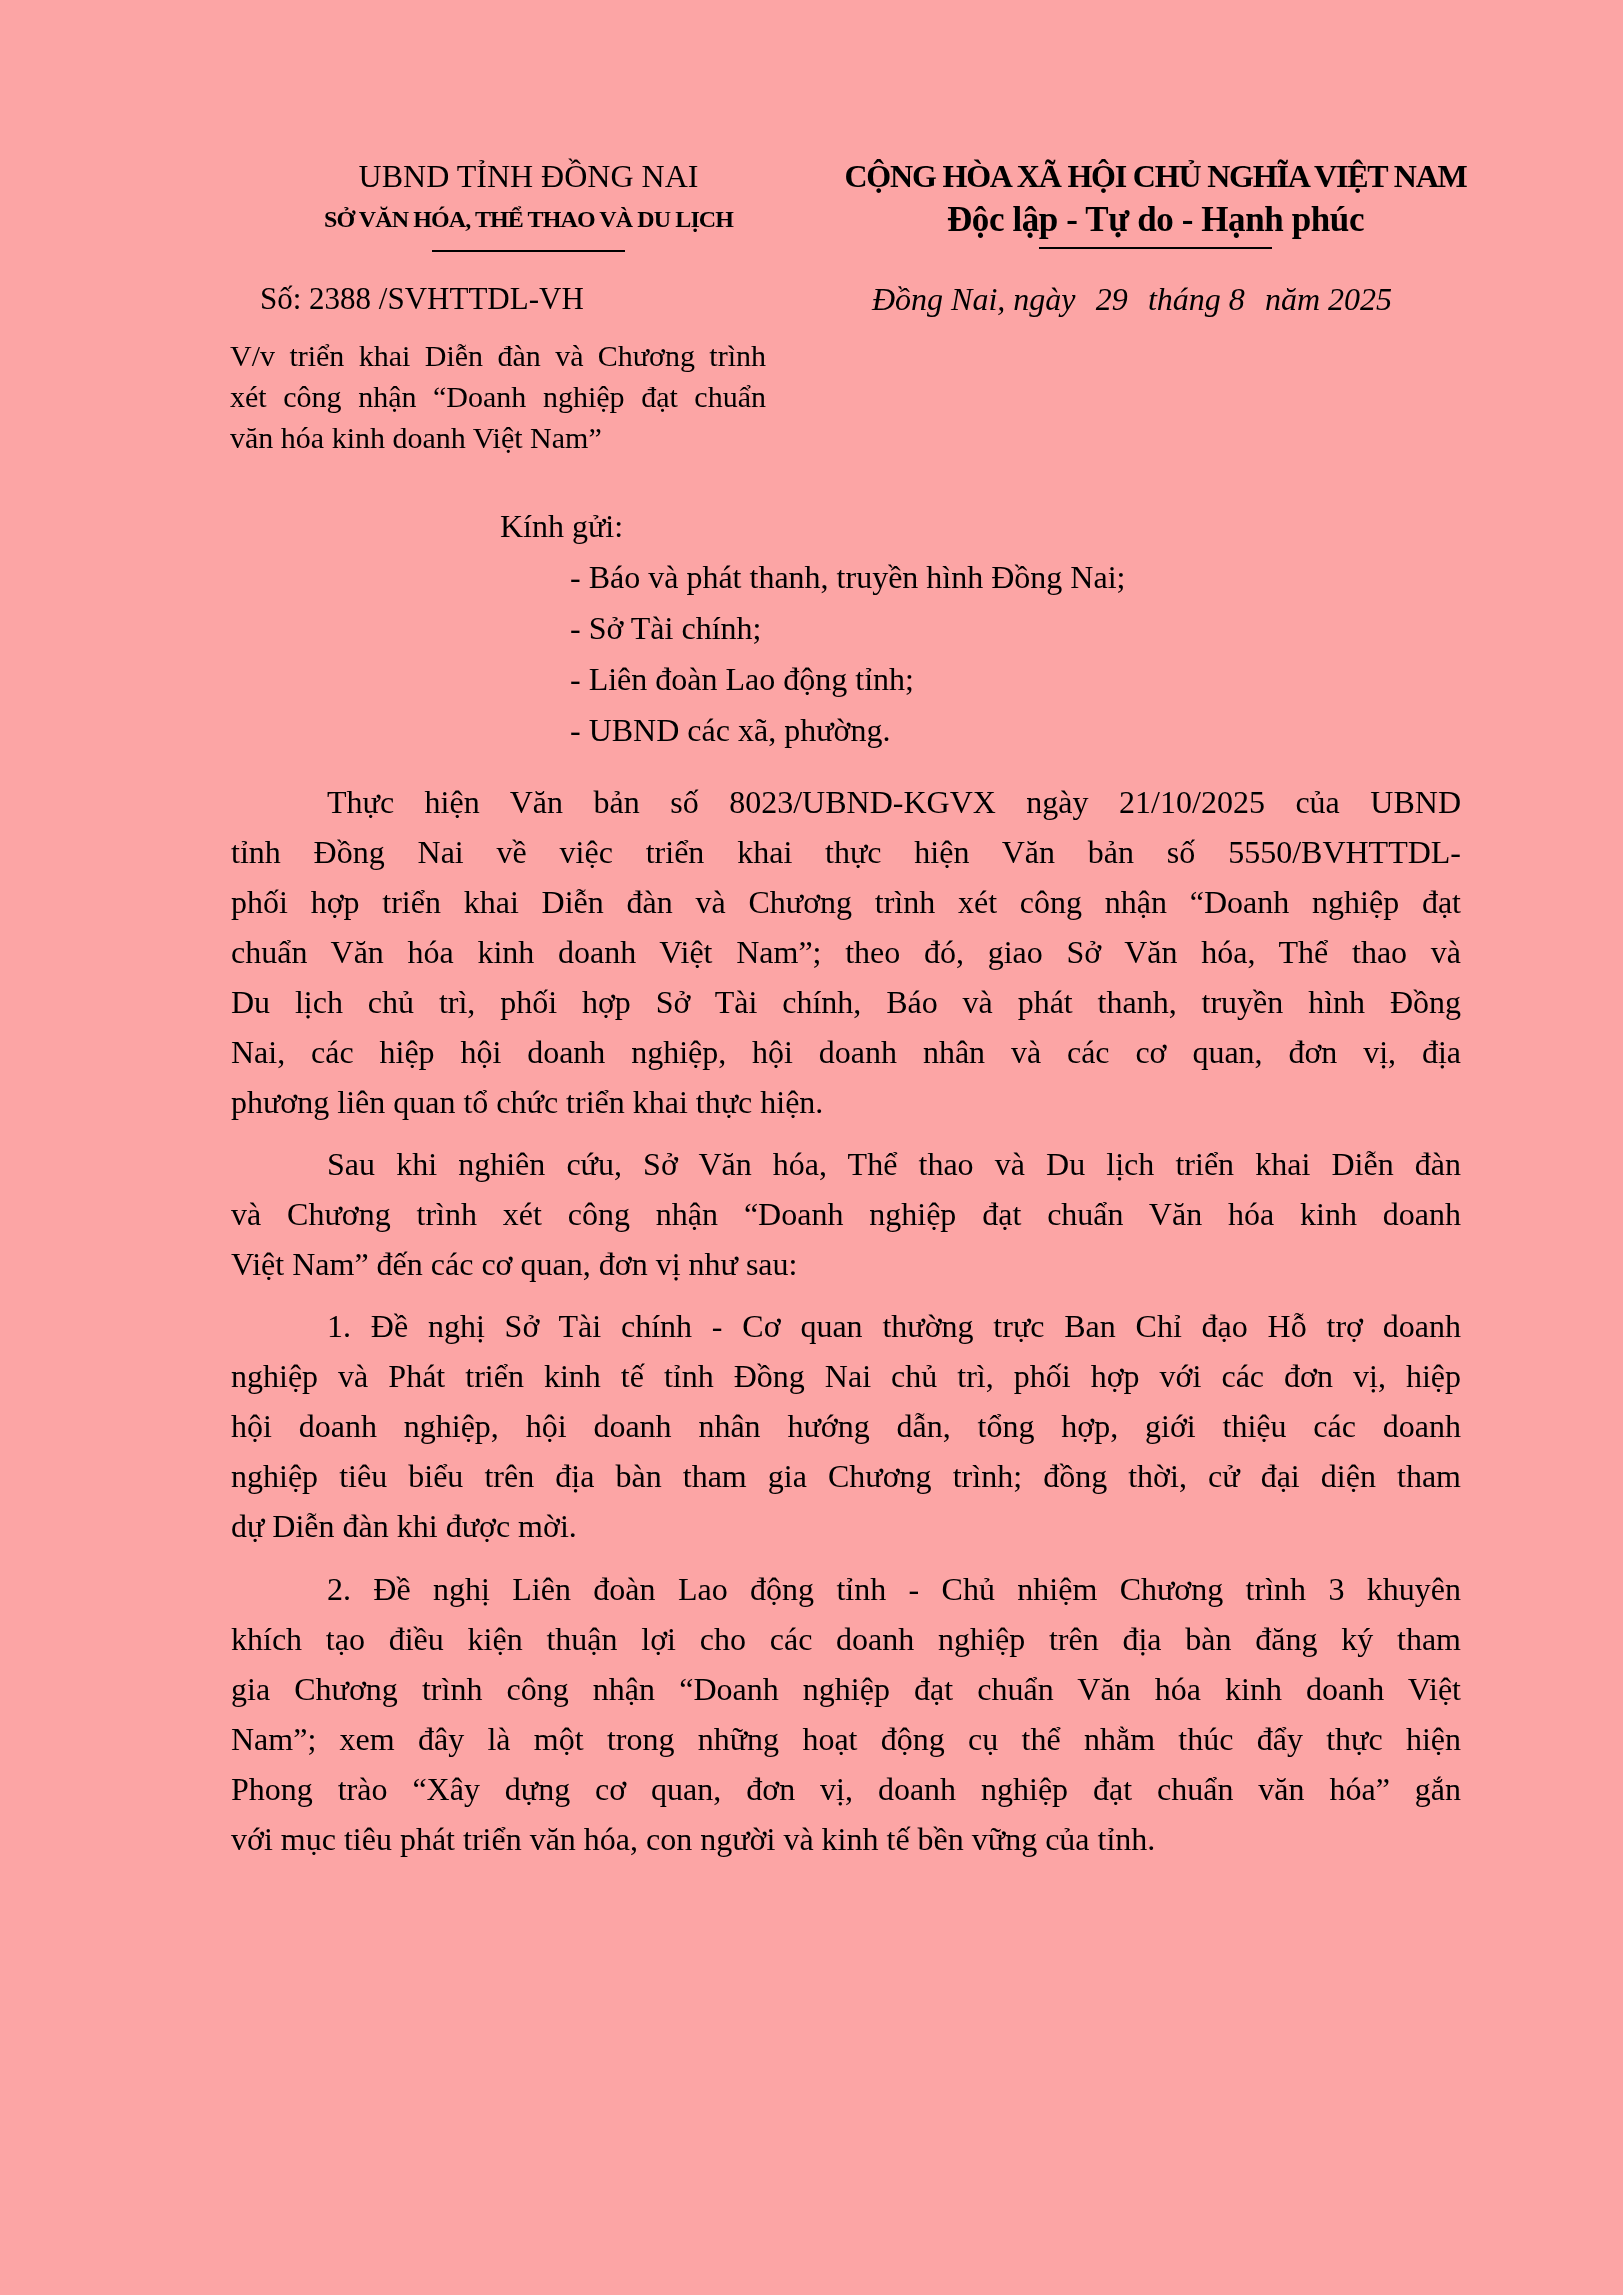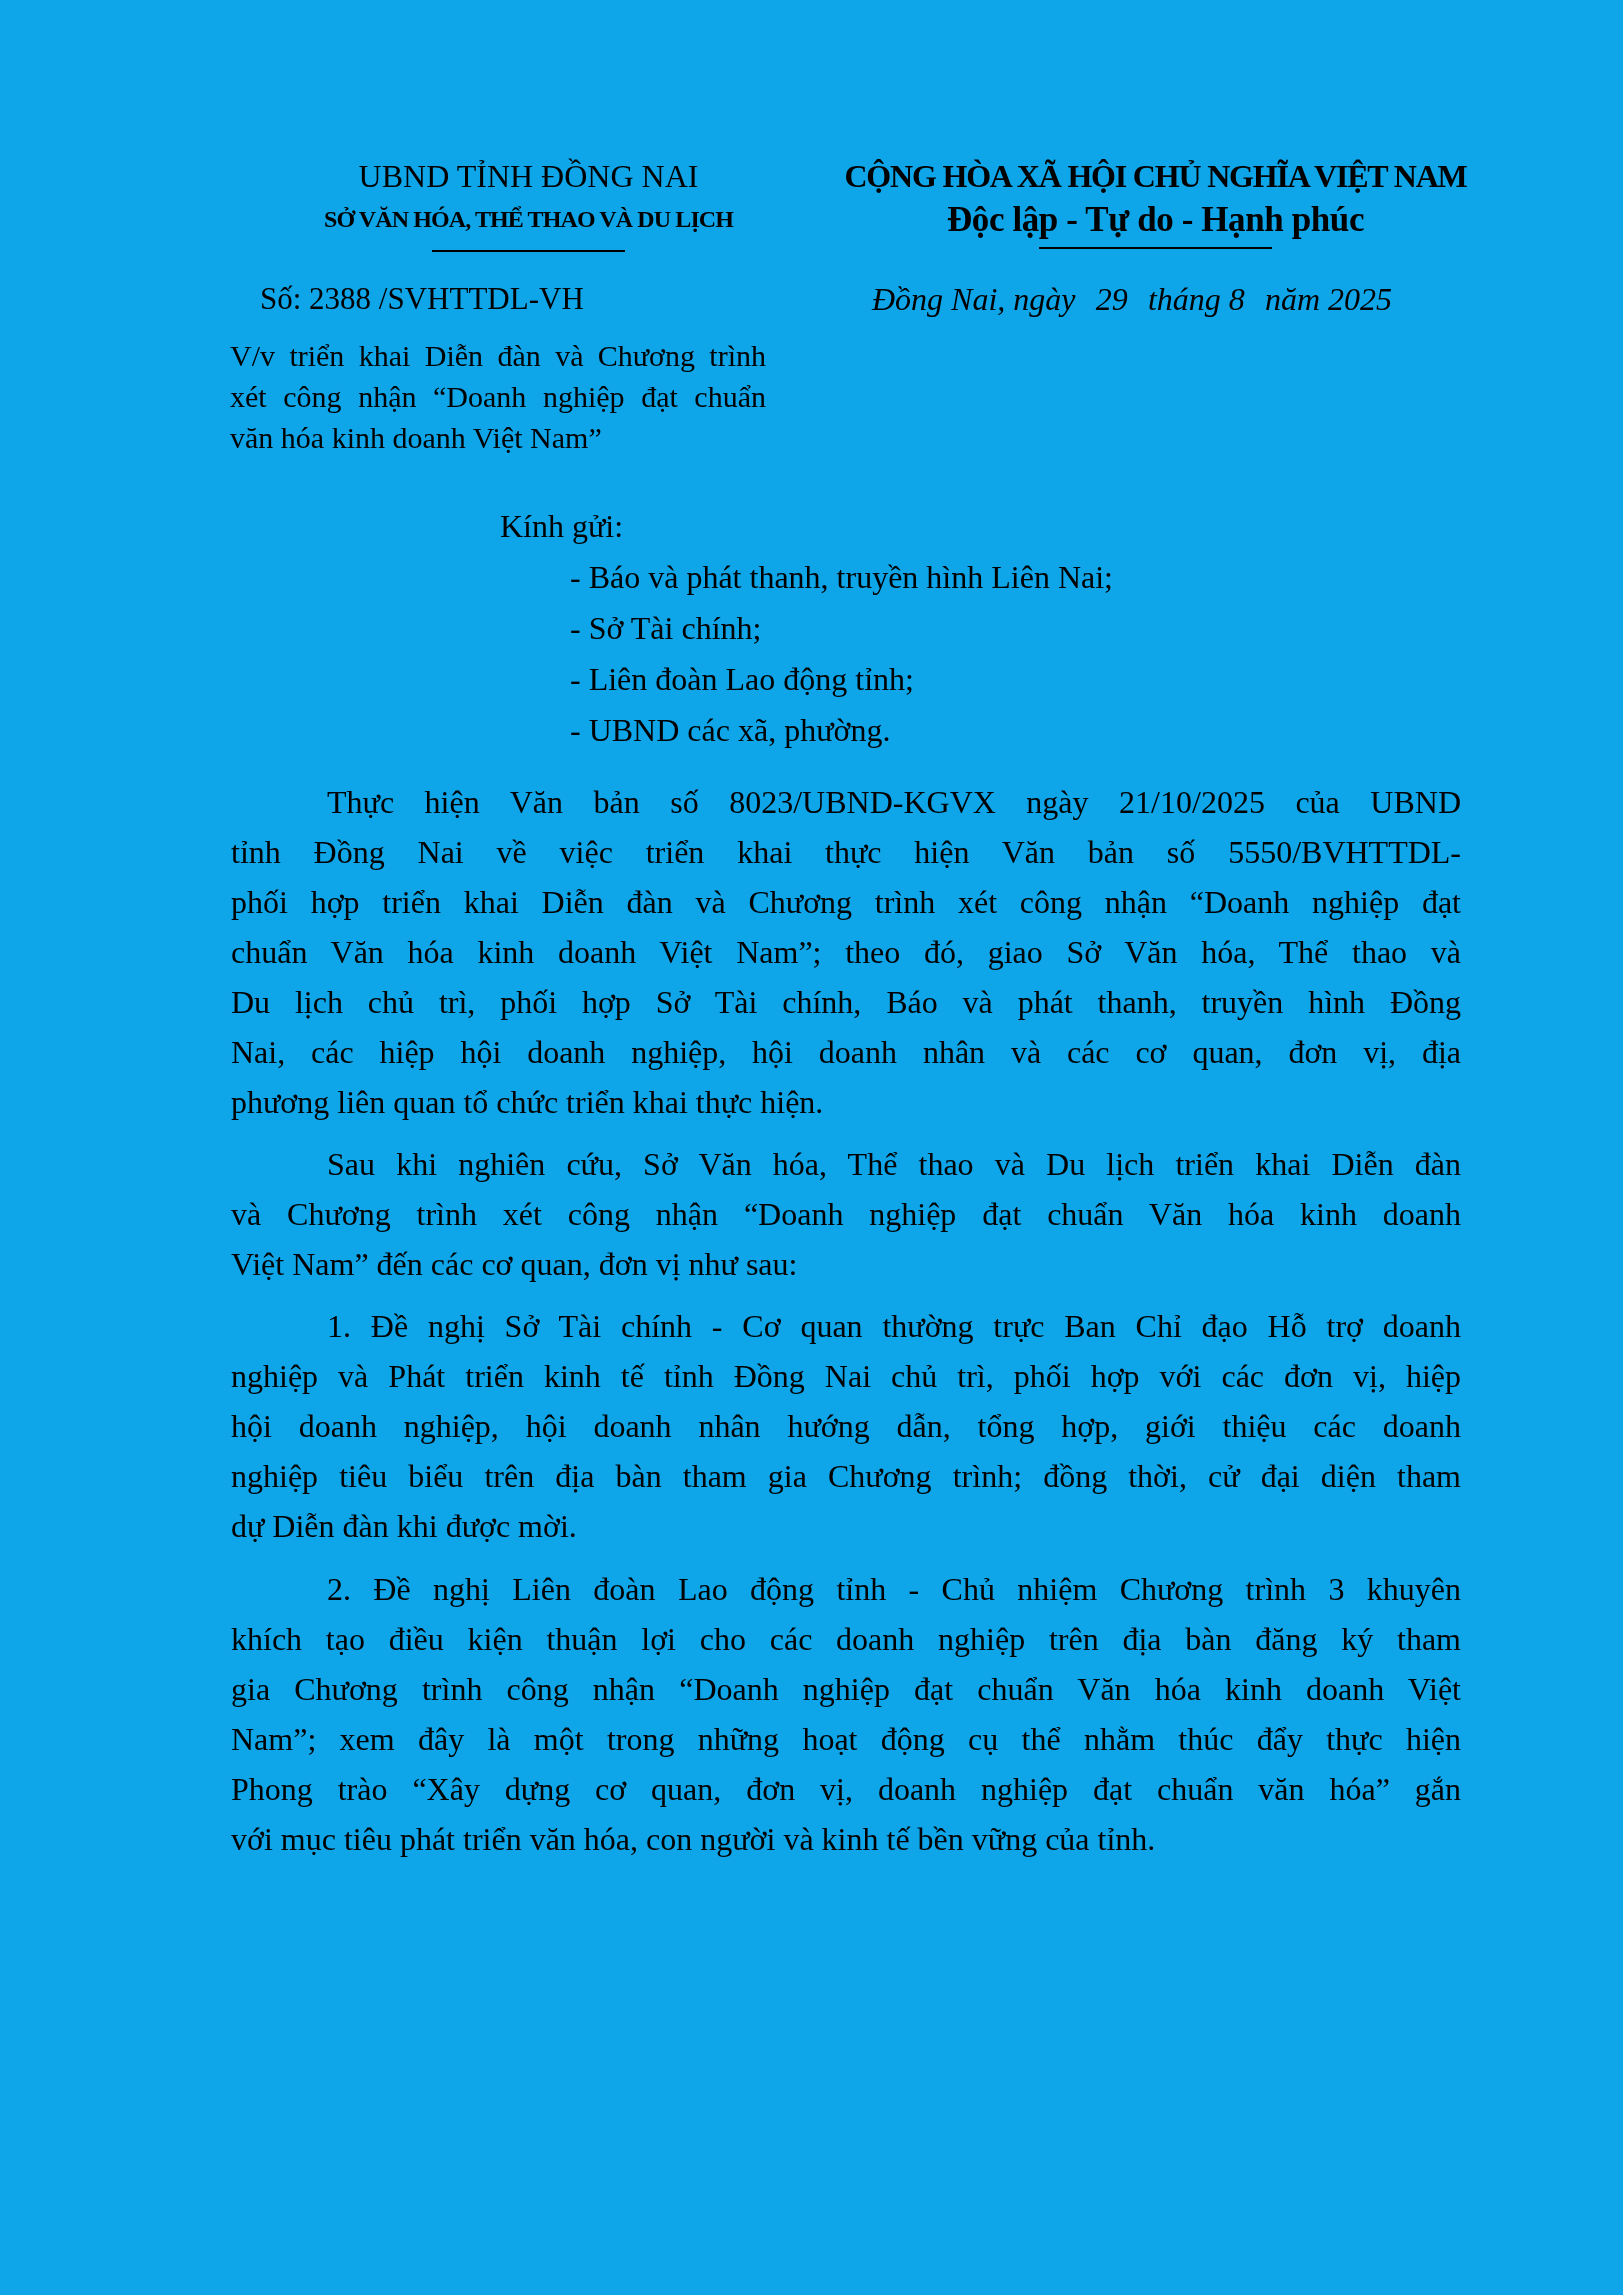--- a/index.html
+++ b/index.html
@@ -13,21 +13,21 @@
     position: relative;
     overflow: hidden;
     color: #000000;
     font-family: "Liberation Serif", serif;
   }
   .page {
     position: absolute;
     left: 0; top: 0;
     width: 1624px;
     height: 2295px;
-    background: #0ea5e9;
+    background: #fca5a5;
   }
 
   
   .hdr-left {
     position: absolute;
     left: 230px;
     top: 155px;
     width: 597px;
     text-align: center;
   }
@@ -179,21 +179,21 @@
 
   <div class="subject">
     <span class="ln">V/v triển khai Diễn đàn và Chương trình</span>
     <span class="ln">xét công nhận “Doanh nghiệp đạt chuẩn</span>
     <span class="ln last">văn hóa kinh doanh Việt Nam”</span>
   </div>
 
   <div class="recipients">
     <div class="label">Kính gửi:</div>
     <ul>
-      <li>- Báo và phát thanh, truyền hình Liên Nai;</li>
+      <li>- Báo và phát thanh, truyền hình Đồng Nai;</li>
       <li>- Sở Tài chính;</li>
       <li>- Liên đoàn Lao động tỉnh;</li>
       <li>- UBND các xã, phường.</li>
     </ul>
   </div>
 
   <div class="body">
     <div class="para">
       <span class="ln first">Thực hiện Văn bản số 8023/UBND-KGVX ngày 21/10/2025 của UBND</span>
       <span class="ln">tỉnh Đồng Nai về việc triển khai thực hiện Văn bản số 5550/BVHTTDL-</span>

